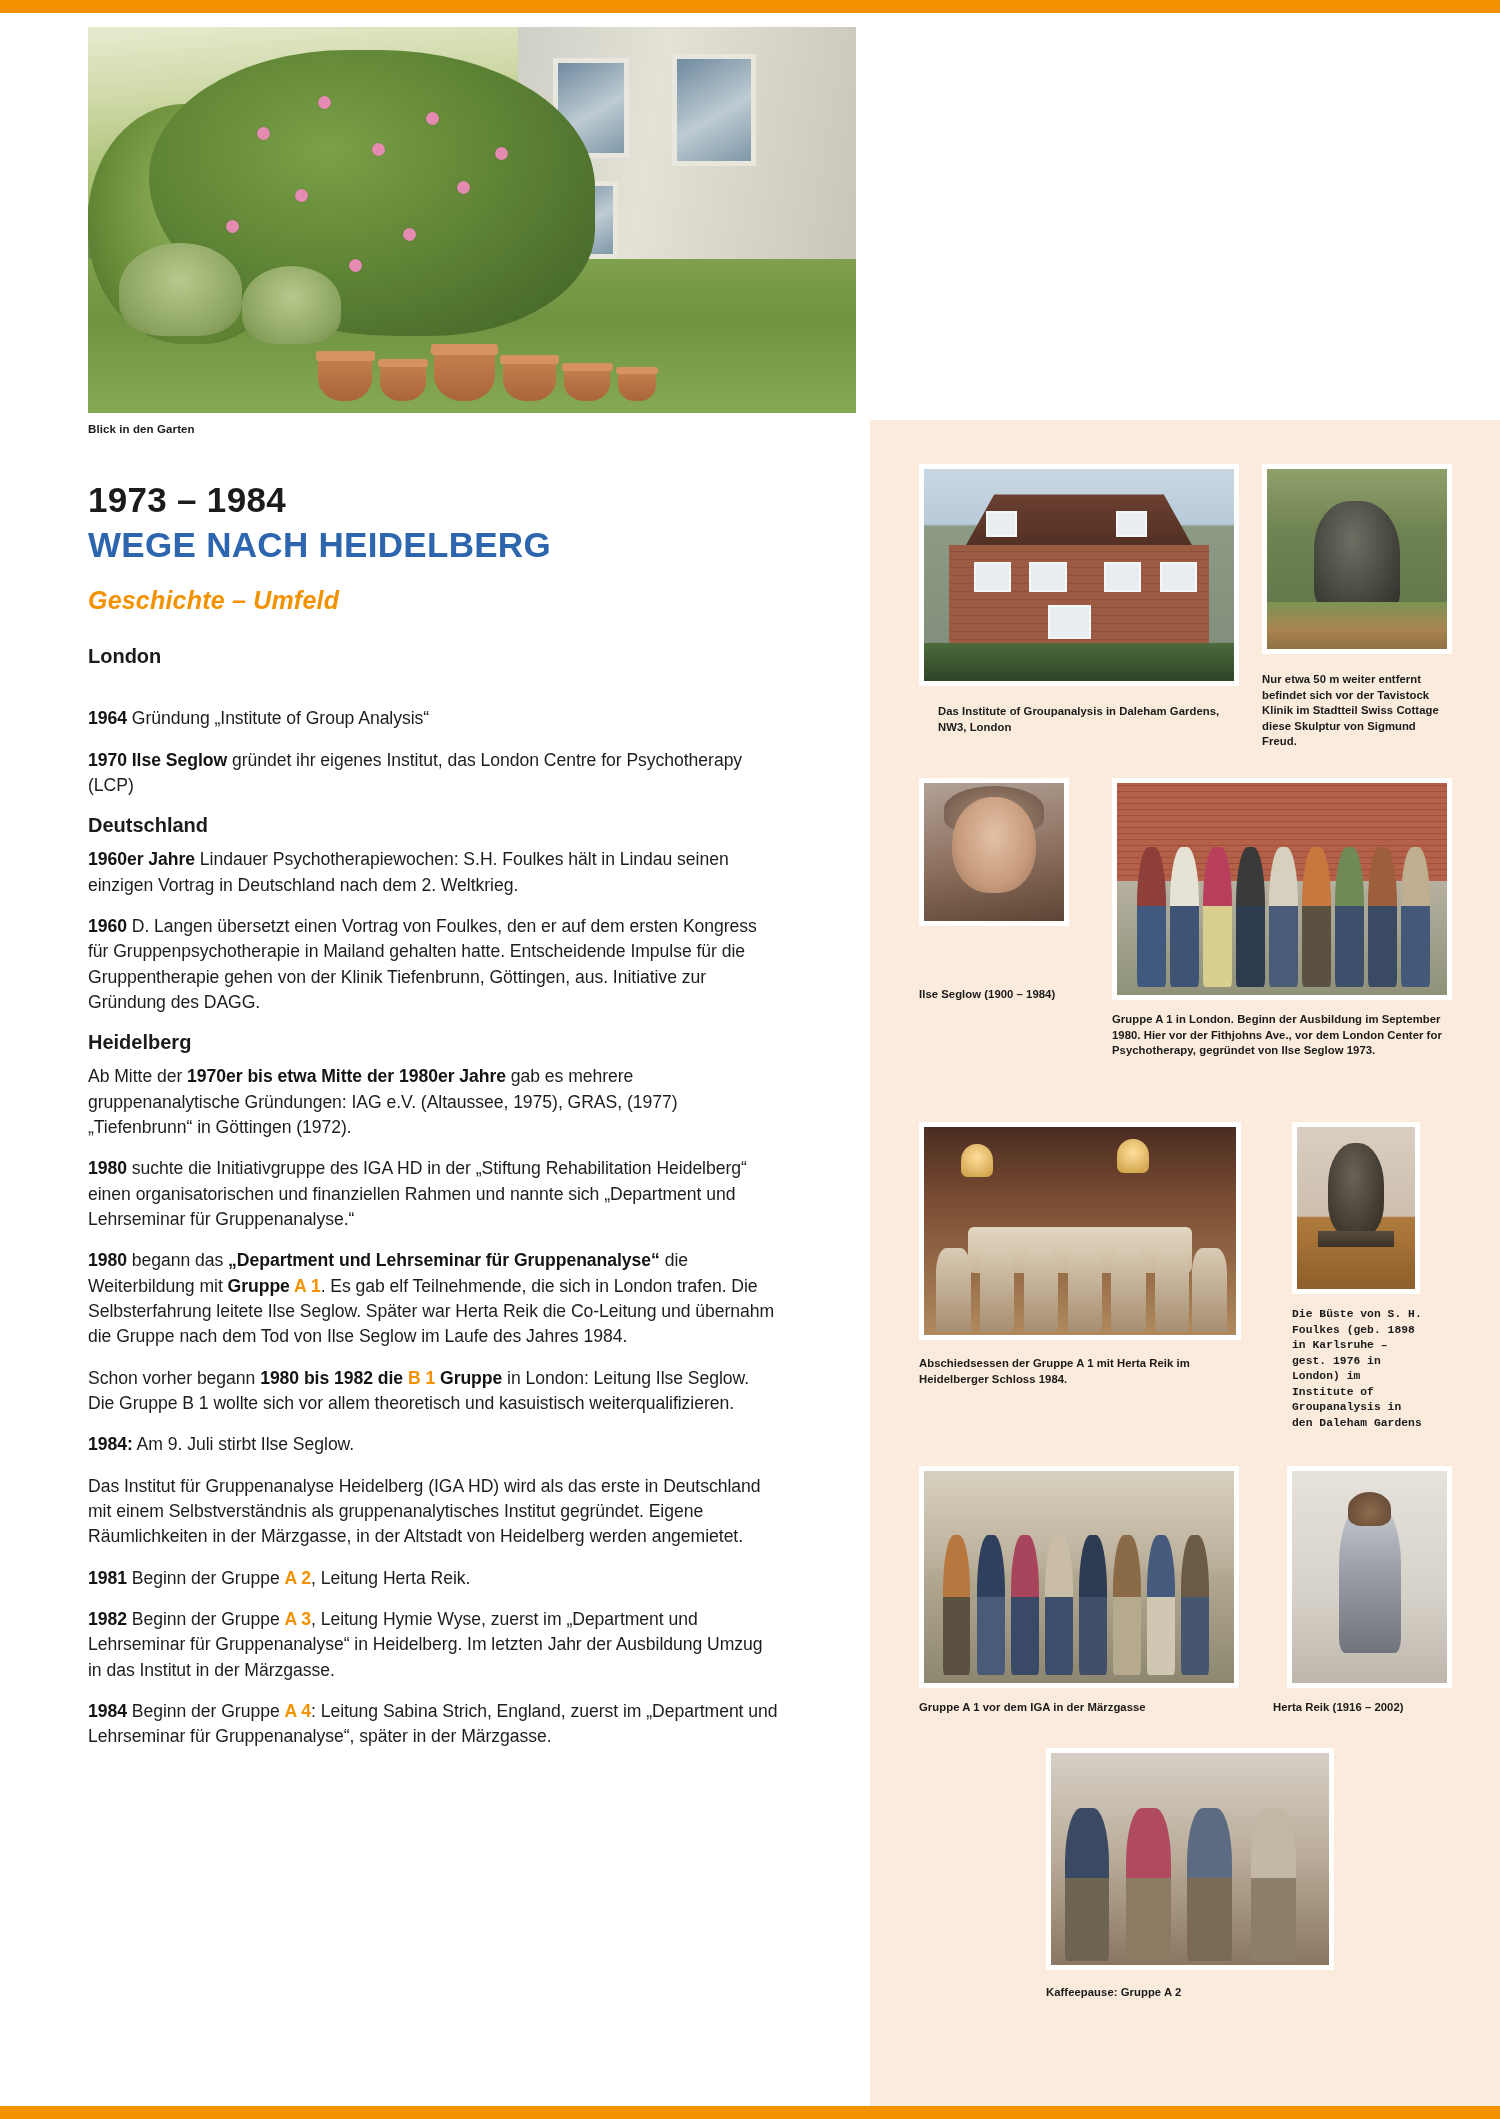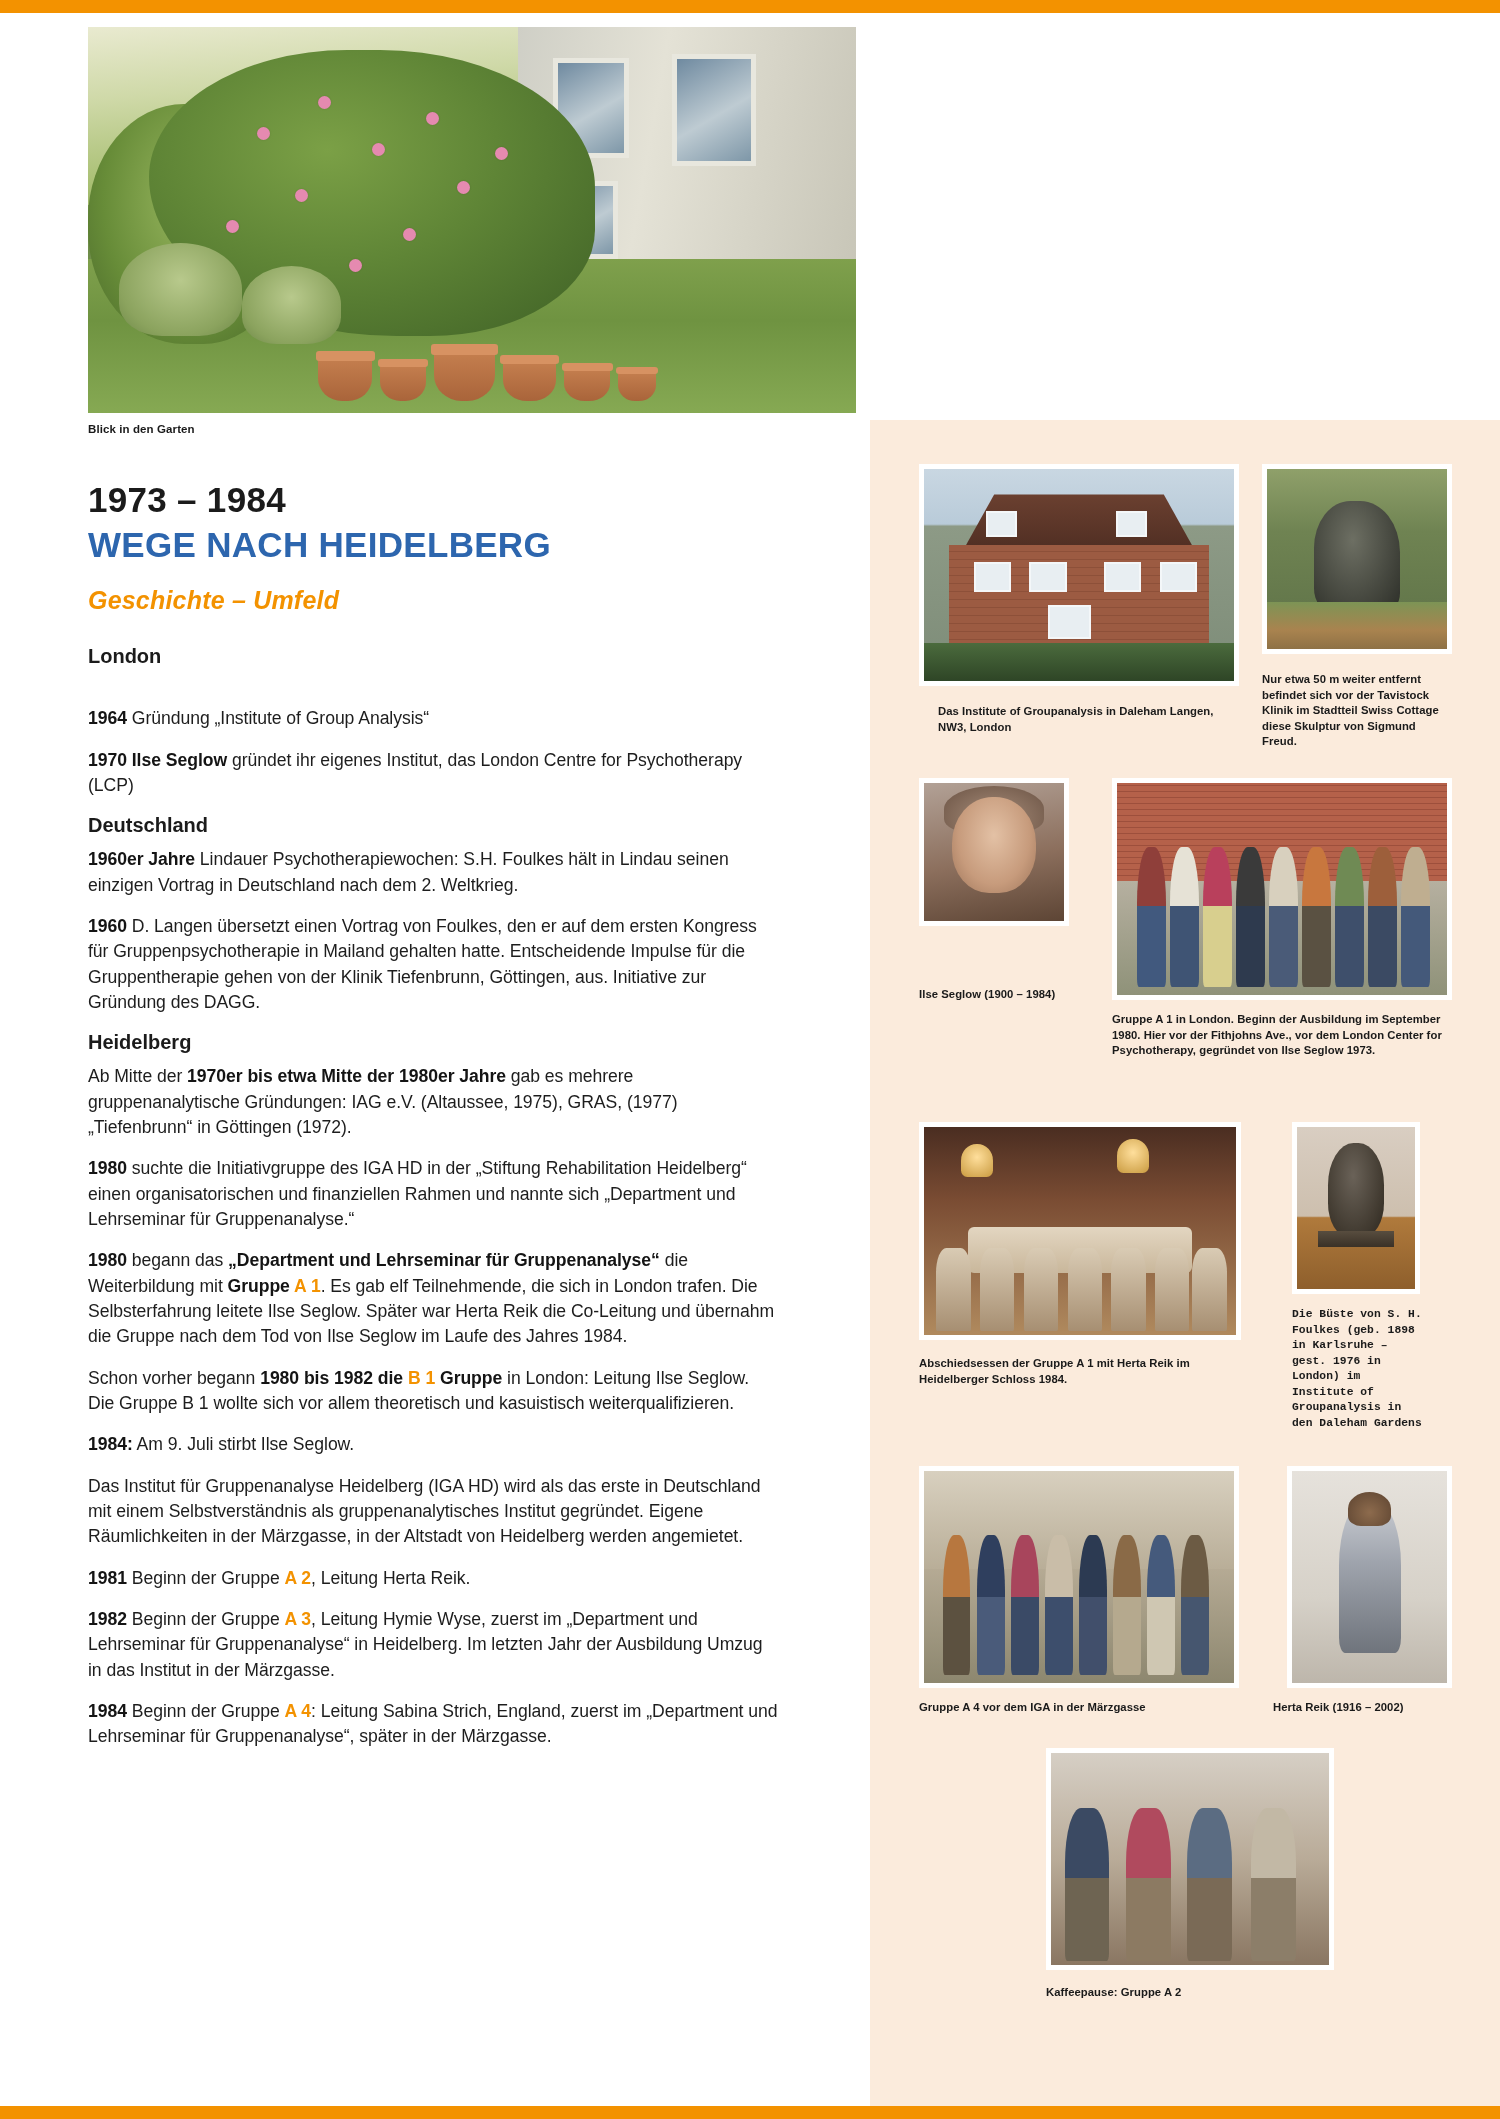--- a/index.html
+++ b/index.html
@@ -359,21 +359,21 @@
       <div class="w" style="left:16%; top:44%; width:12%; height:14%;"></div>
       <div class="w" style="left:34%; top:44%; width:12%; height:14%;"></div>
       <div class="w" style="left:58%; top:44%; width:12%; height:14%;"></div>
       <div class="w" style="left:76%; top:44%; width:12%; height:14%;"></div>
       <div class="w" style="left:20%; top:20%; width:10%; height:12%;"></div>
       <div class="w" style="left:62%; top:20%; width:10%; height:12%;"></div>
       <div class="w" style="left:40%; top:64%; width:14%; height:16%;"></div>
       <div class="hedge"></div>
     </div>
   </div>
-  <div class="cap" style="left:938px; top:704px; width:300px;">Das Institute of Groupanalysis in Daleham Langen, NW3, London</div>
+  <div class="cap" style="left:938px; top:704px; width:300px;">Das Institute of Groupanalysis in Daleham Gardens, NW3, London</div>
 
   <div class="photo" style="left:1262px; top:464px; width:190px; height:190px;">
     <div class="img ph-freud">
       <div class="statue"></div>
       <div class="flow"></div>
     </div>
   </div>
   <div class="cap" style="left:1262px; top:672px; width:190px;">Nur etwa 50 m weiter entfernt befindet sich vor der Tavistock Klinik im Stadtteil Swiss Cottage diese Skulptur von Sigmund Freud.</div>
 
   <div class="photo" style="left:919px; top:778px; width:150px; height:148px;">
@@ -430,21 +430,21 @@
         <div class="person" style="left:6%;  background:linear-gradient(180deg,#b7773f 0 44%,#5c5140 44%);"></div>
         <div class="person" style="left:17%; background:linear-gradient(180deg,#2f3f5e 0 44%,#4a5b7a 44%);"></div>
         <div class="person" style="left:28%; background:linear-gradient(180deg,#a8455c 0 44%,#3a4a66 44%);"></div>
         <div class="person" style="left:39%; background:linear-gradient(180deg,#c9bda8 0 44%,#3d4e6c 44%);"></div>
         <div class="person" style="left:50%; background:linear-gradient(180deg,#2c3a52 0 44%,#414f6b 44%);"></div>
         <div class="person" style="left:61%; background:linear-gradient(180deg,#8a6a47 0 44%,#b5a98e 44%);"></div>
         <div class="person" style="left:72%; background:linear-gradient(180deg,#455a7c 0 44%,#cfc7b2 44%);"></div>
         <div class="person" style="left:83%; background:linear-gradient(180deg,#6c5b44 0 44%,#46566f 44%);"></div>
     </div>
   </div>
-  <div class="cap" style="left:919px; top:1700px; width:320px;">Gruppe A 4 vor dem IGA in der Märzgasse</div>
+  <div class="cap" style="left:919px; top:1700px; width:320px;">Gruppe A 1 vor dem IGA in der Märzgasse</div>
 
   <div class="photo" style="left:1287px; top:1466px; width:165px; height:222px;">
     <div class="img ph-podium">
       <div class="figure"></div>
       <div class="hair2"></div>
     </div>
   </div>
   <div class="cap" style="left:1273px; top:1700px; width:180px;">Herta Reik (1916 – 2002)</div>
 
   <div class="photo" style="left:1046px; top:1748px; width:288px; height:222px;">

